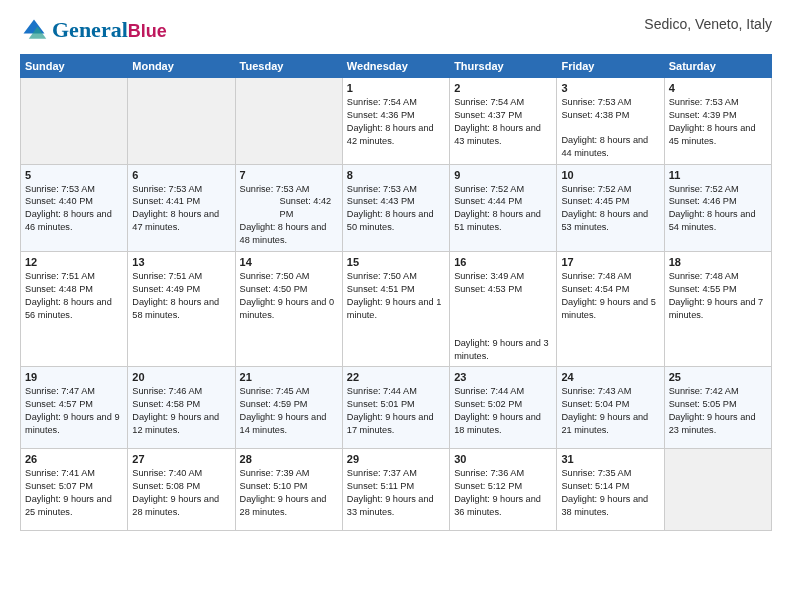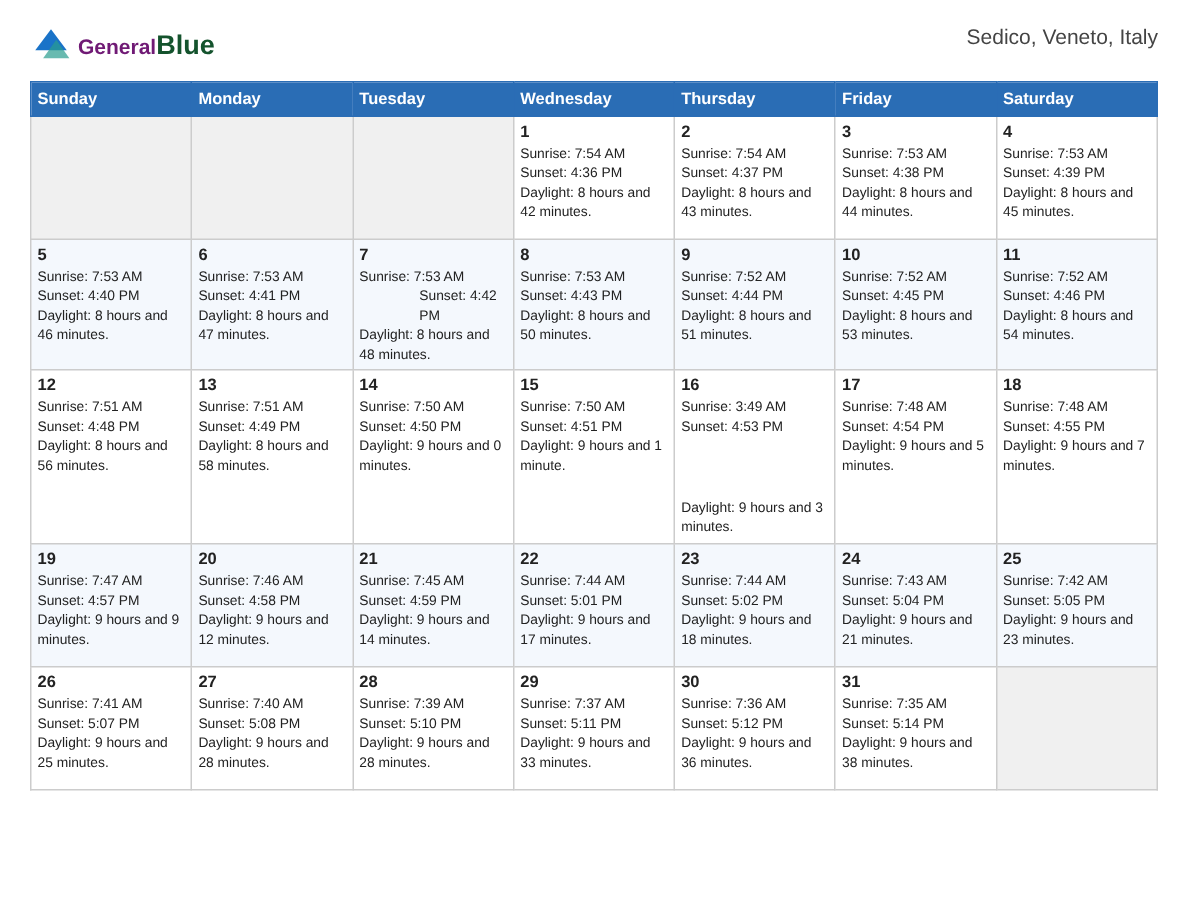--- a/index.html
+++ b/index.html
@@ -19,28 +19,29 @@
       justify-content: space-between;
       align-items: flex-start;
       margin-bottom: 10px;
     }
     .logo {
       display: flex;
       align-items: center;
       gap: 4px;
     }
     .logo-text-general {
-      font-size: 14px;
-      font-weight: bold;
-      color: #701a75;
+      font-size: 22px;
+      font-weight: bold;
+      color: #0369a1;
+      font-family: Liberation Serif, serif;
     }
     .logo-text-blue {
       font-size: 18px;
       font-weight: bold;
-      color: #14532d;
+      color: #be185d;
     }
     .logo-icon {
       width: 28px;
       height: 28px;
     }
     .title-block {
       text-align: right;
     }
     .month-title {
       font-size: 32px;
@@ -134,21 +135,21 @@
           <td>
             <span class="day-num">2</span>
             <div style="line-height: 1.4;">Sunrise: 7:54 AM</div>
             <div style="line-height: 1.4;">Sunset: 4:37 PM</div>
             <div style="line-height: 1.4;">Daylight: 8 hours and 43 minutes.</div>
           </td>
           <td>
             <span class="day-num">3</span>
             <div style="line-height: 1.4;">Sunrise: 7:53 AM</div>
             <div style="line-height: 1.4;">Sunset: 4:38 PM</div>
-            <div style="line-height: 1.4;">Daylight: 8 hours and 44 minutes.</div>
+            <div style="line-height: 1.4; margin-top: 12px;">Daylight: 8 hours and 44 minutes.</div>
           </td>
           <td>
             <span class="day-num">4</span>
             <div style="line-height: 1.4;">Sunrise: 7:53 AM</div>
             <div style="line-height: 1.4;">Sunset: 4:39 PM</div>
             <div style="line-height: 1.4;">Daylight: 8 hours and 45 minutes.</div>
           </td>
         </tr>
         <tr>
           <td>

